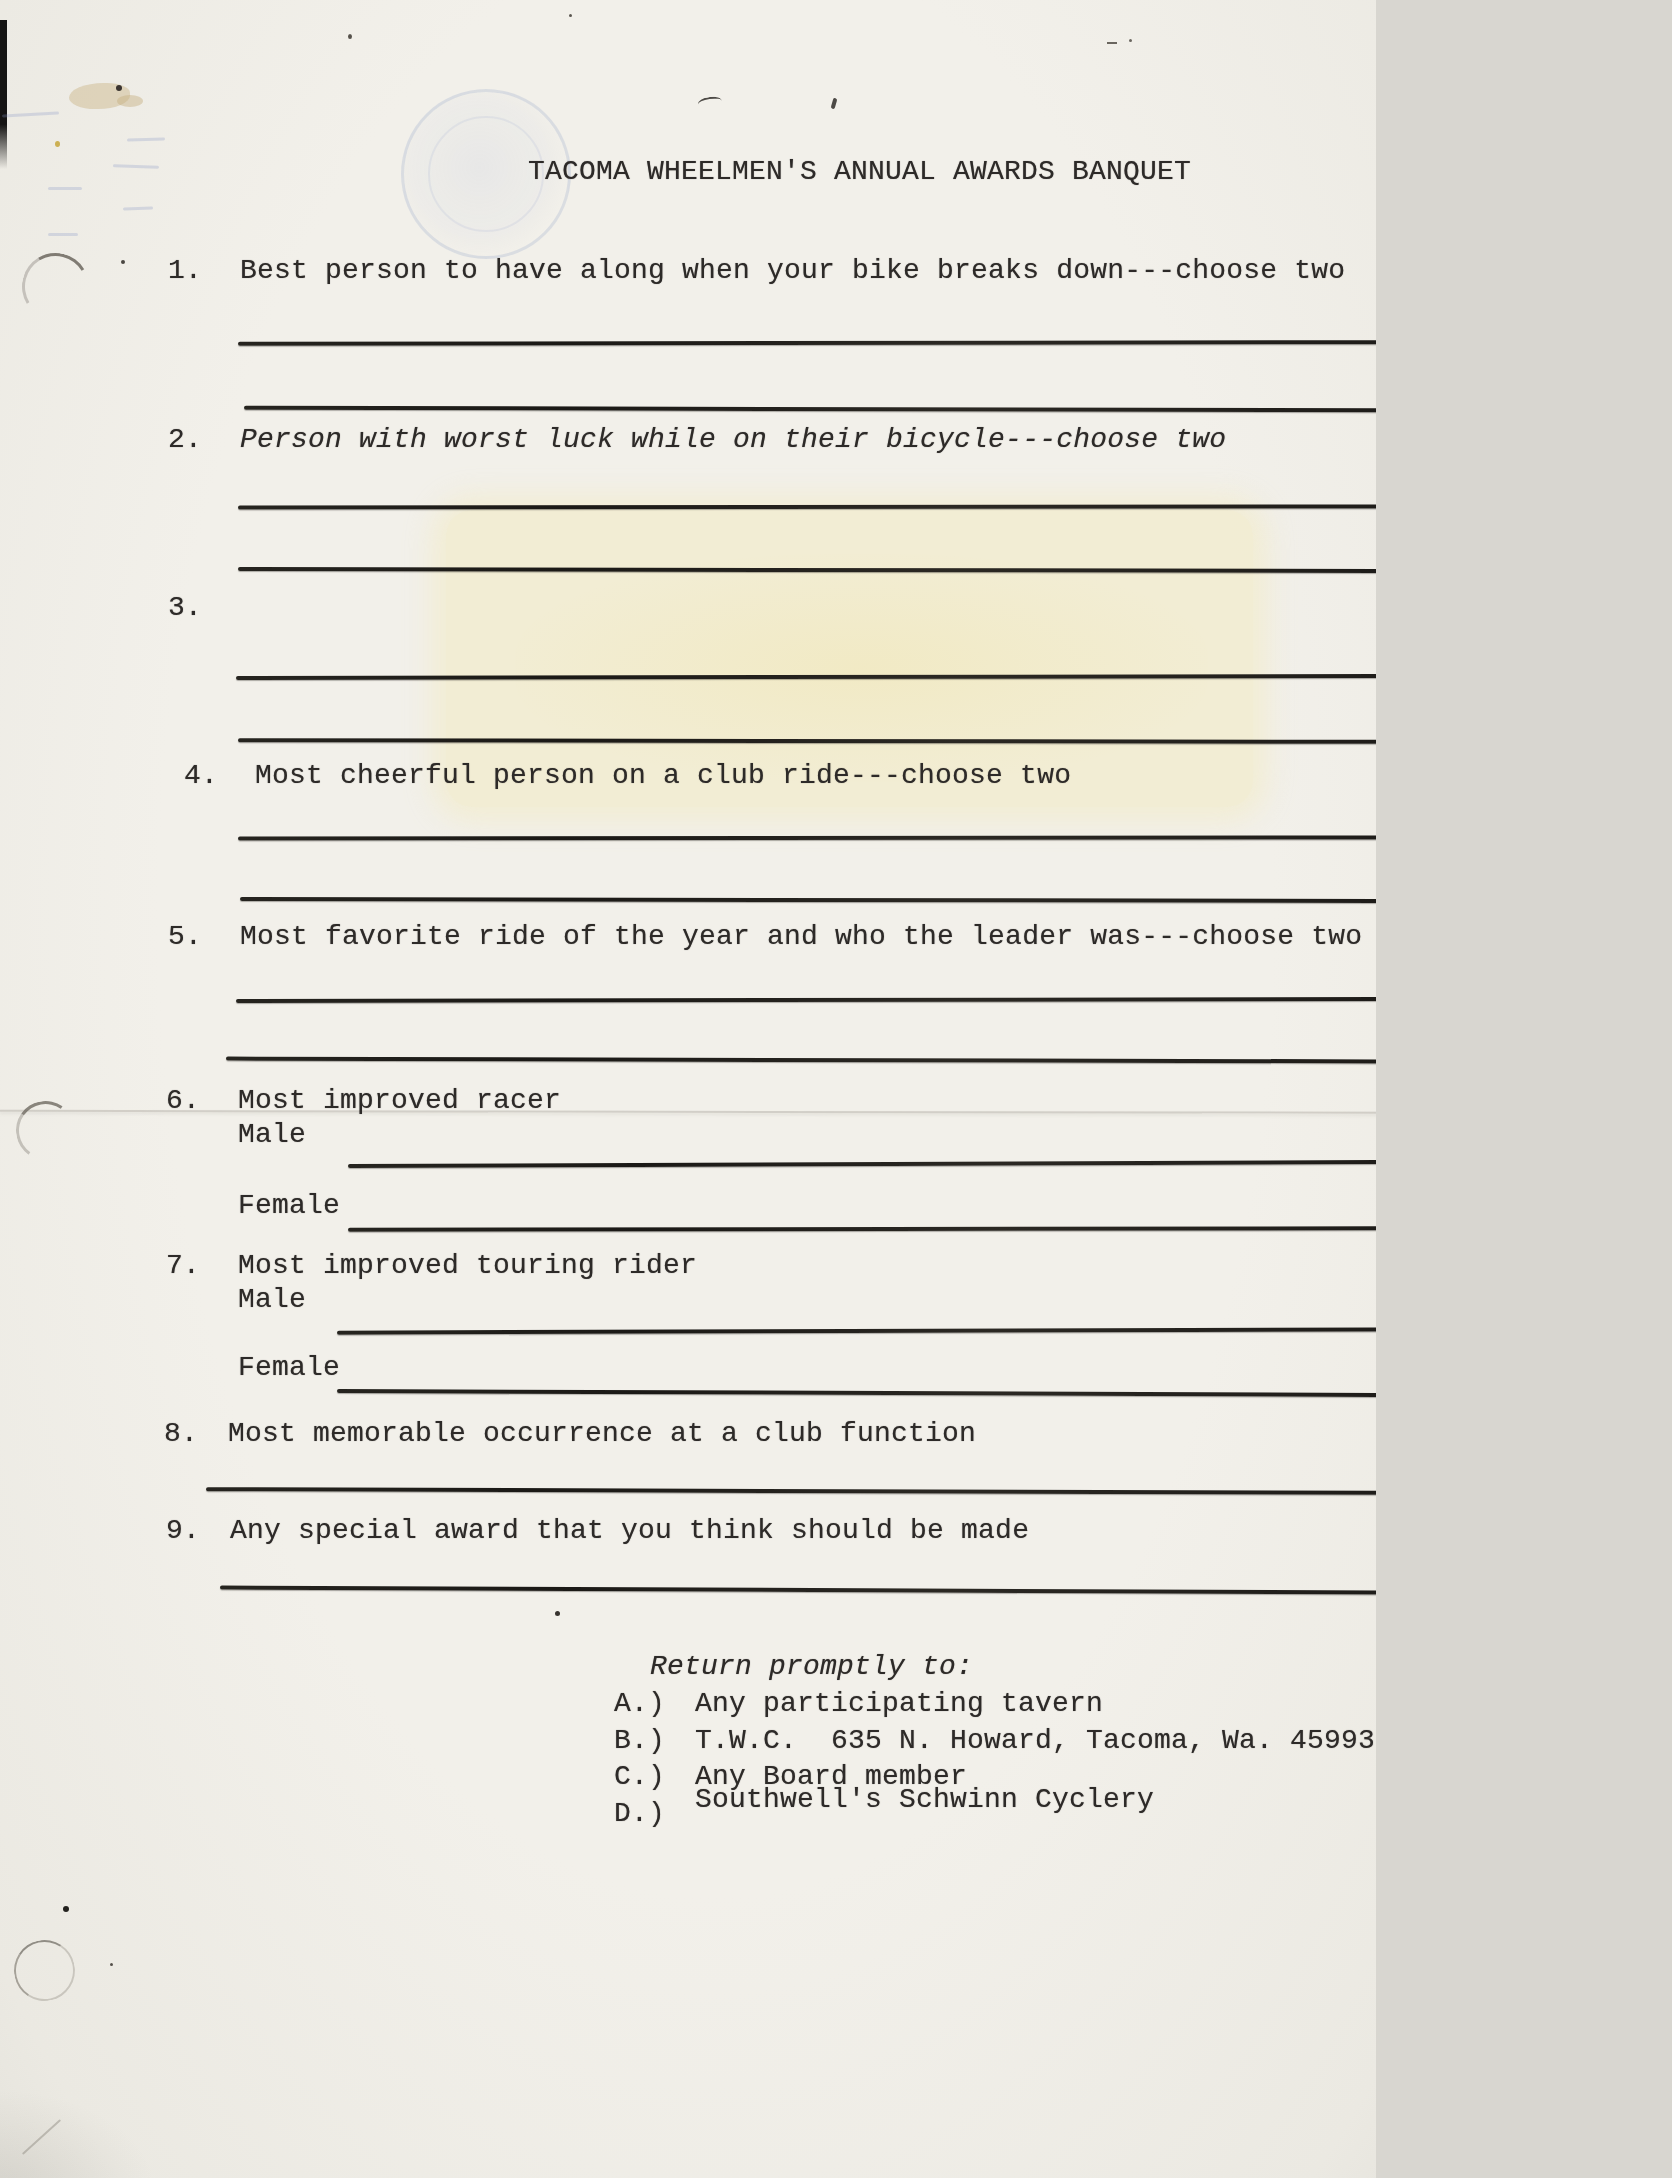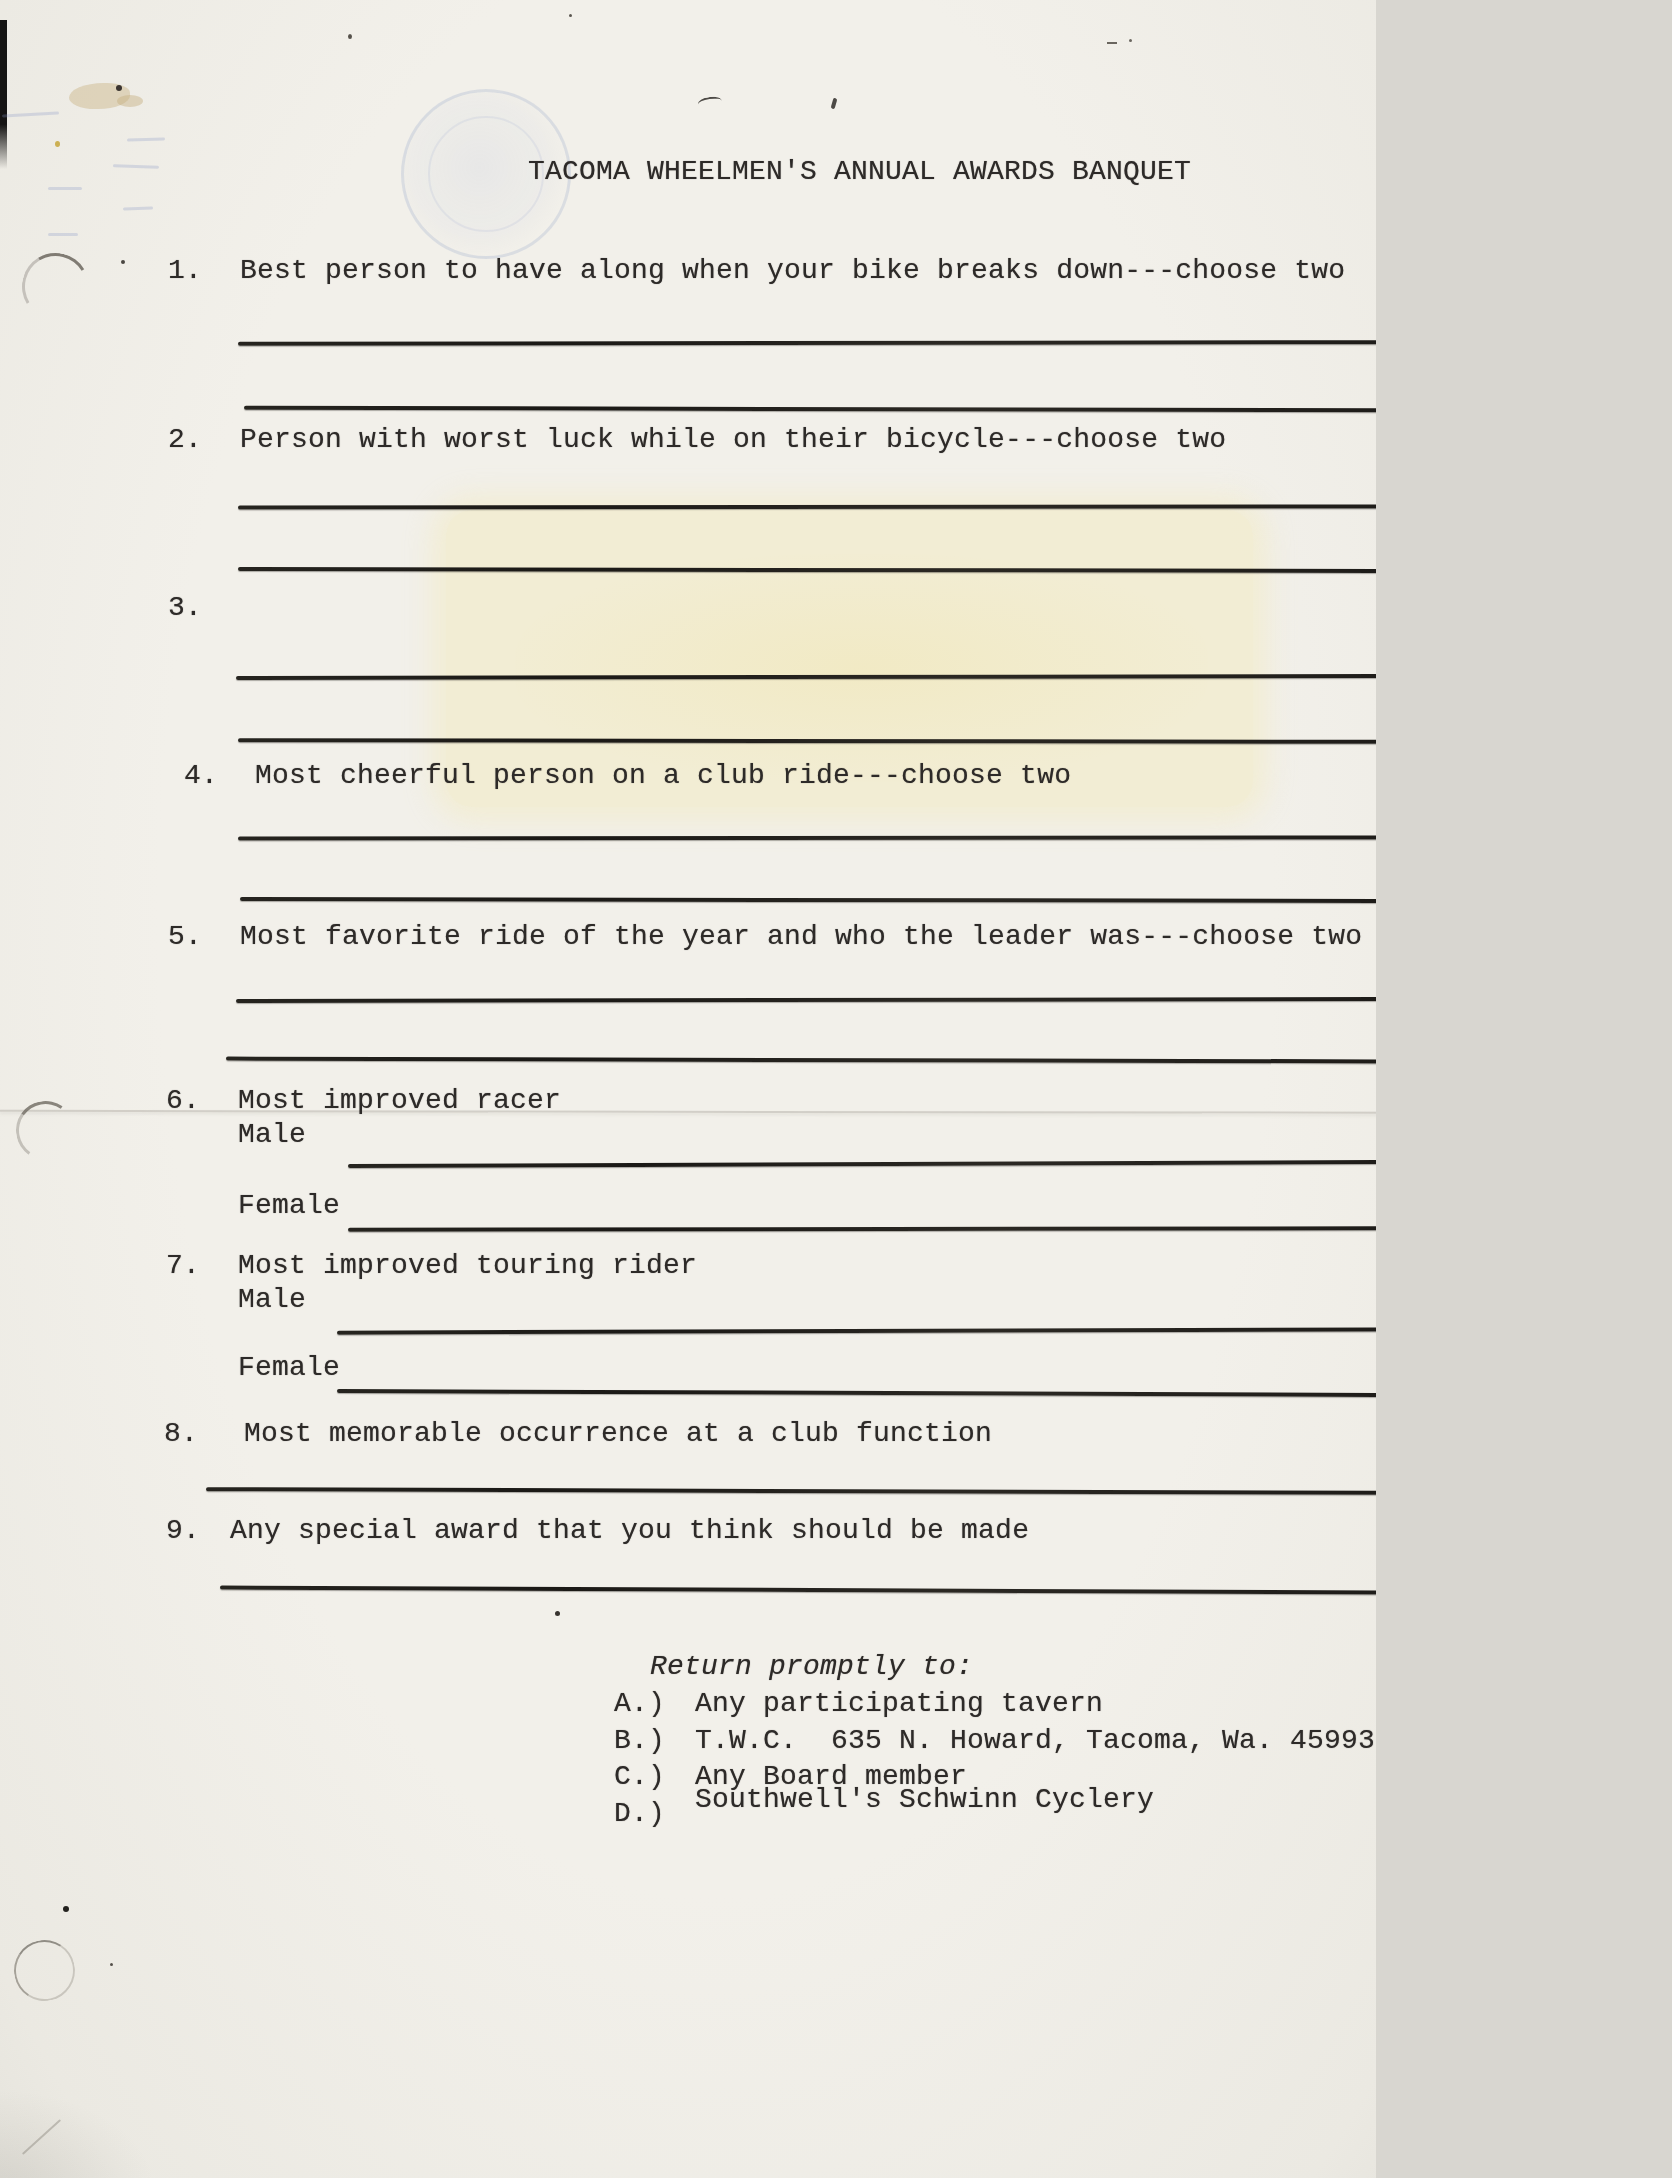--- a/index.html
+++ b/index.html
@@ -105,21 +105,21 @@
   <div class="fold"></div>
 
   <div class="tw" style="left:528px;top:156px;">TACOMA WHEELMEN'S ANNUAL AWARDS BANQUET</div>
 
   <div class="tw" style="left:168px;top:255px;">1.</div>
   <div class="tw" style="left:240px;top:255px;">Best person to have along when your bike breaks down---choose two</div>
   <div class="aline" style="left:238px;top:341px;width:1155px;transform:rotate(-0.08deg);"></div>
   <div class="aline" style="left:244px;top:407px;width:1150px;transform:rotate(0.12deg);"></div>
 
   <div class="tw" style="left:168px;top:424px;">2.</div>
-  <div class="tw" style="left:240px;top:424px;">Person with worst luck while on their bicycle---choose two</div>
+  <div class="tw" style="left:240px;top:424px;font-style:italic;">Person with worst luck while on their bicycle---choose two</div>
   <div class="aline" style="left:238px;top:505px;width:1155px;transform:rotate(-0.05deg);"></div>
   <div class="aline" style="left:238px;top:568px;width:1153px;transform:rotate(0.1deg);"></div>
 
   <div class="tw" style="left:168px;top:592px;">3.</div>
   <div class="aline" style="left:236px;top:675px;width:1158px;transform:rotate(-0.1deg);"></div>
   <div class="aline" style="left:238px;top:739px;width:1156px;transform:rotate(0.08deg);"></div>
 
   <div class="tw" style="left:184px;top:760px;">4.</div>
   <div class="tw" style="left:255px;top:760px;">Most cheerful person on a club ride---choose two</div>
   <div class="aline" style="left:238px;top:836px;width:1155px;transform:rotate(-0.06deg);"></div>
@@ -138,21 +138,21 @@
   <div class="aline" style="left:348px;top:1227px;width:1045px;transform:rotate(-0.08deg);"></div>
 
   <div class="tw" style="left:166px;top:1250px;">7.</div>
   <div class="tw" style="left:238px;top:1250px;">Most improved touring rider</div>
   <div class="tw" style="left:238px;top:1284px;">Male</div>
   <div class="aline" style="left:337px;top:1329px;width:1057px;transform:rotate(-0.18deg);"></div>
   <div class="tw" style="left:238px;top:1352px;">Female</div>
   <div class="aline" style="left:337px;top:1391px;width:1057px;transform:rotate(0.22deg);"></div>
 
   <div class="tw" style="left:164px;top:1418px;">8.</div>
-  <div class="tw" style="left:244px;top:1418px;text-align:center;">Most memorable occurrence at a club function</div>
+  <div class="tw" style="left:228px;top:1418px;text-align:center;">Most memorable occurrence at a club function</div>
   <div class="aline" style="left:206px;top:1489px;width:1189px;transform:rotate(0.18deg);"></div>
 
   <div class="tw" style="left:166px;top:1515px;">9.</div>
   <div class="tw" style="left:230px;top:1515px;">Any special award that you think should be made</div>
   <div class="aline" style="left:220px;top:1588px;width:1174px;transform:rotate(0.24deg);"></div>
 
   <div class="tw" style="left:650px;top:1651px;font-style:italic;">Return promptly to:</div>
 
   <div class="tw" style="left:614px;top:1688px;">A.)</div>
   <div class="tw" style="left:695px;top:1688px;">Any participating tavern</div>

